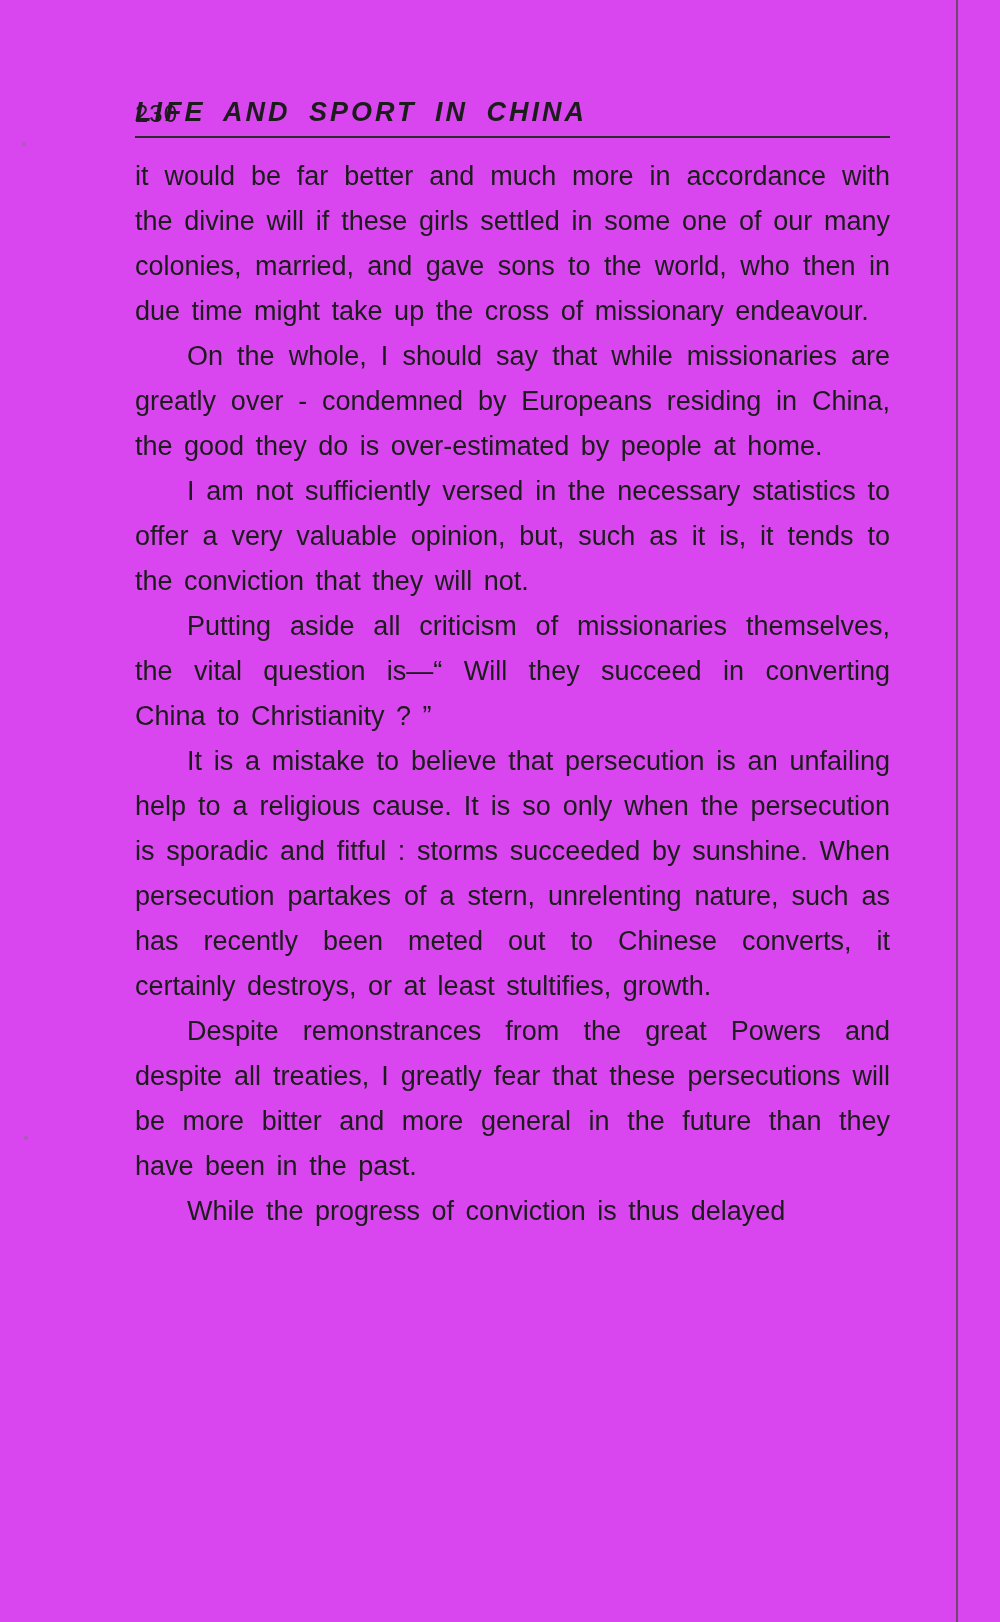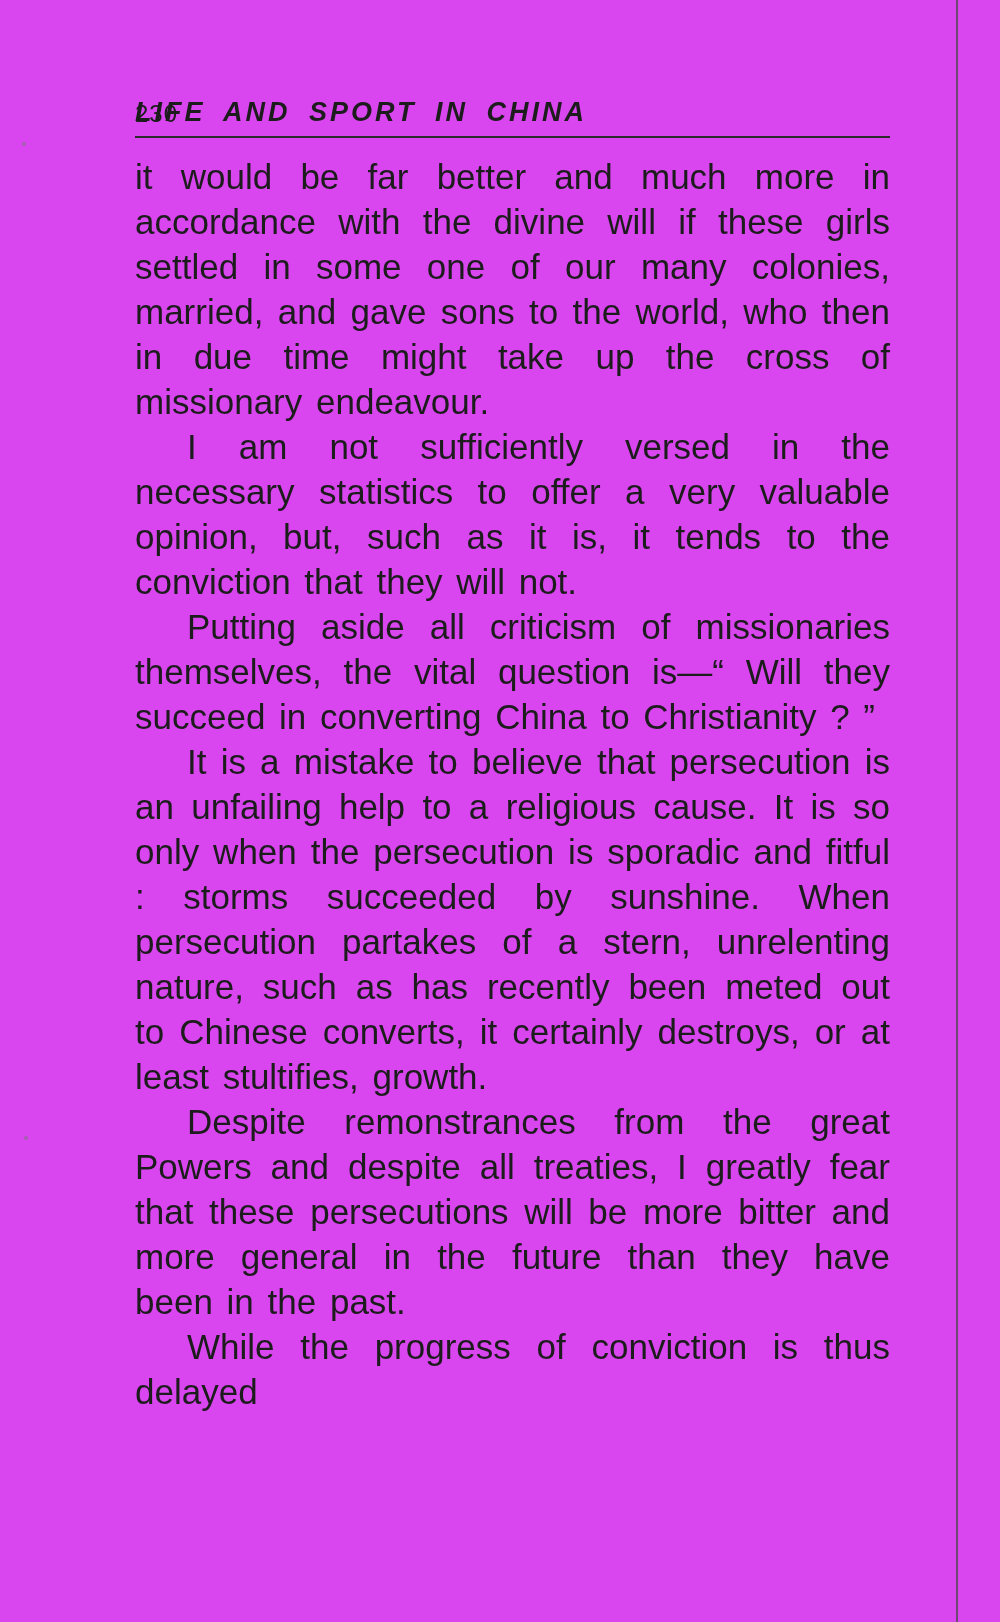--- a/index.html
+++ b/index.html
@@ -44,21 +44,21 @@
     word-spacing: 8px;
   }
   .header-rule {
     margin: 8px 110px 0 135px;
     border: none;
     border-top: 2px solid #2a2a2a;
     height: 0;
   }
   .text-block {
     margin: 16px 110px 0 135px;
-    font-size: 35px;
+    font-size: 27px;
     line-height: 45px;
     text-align: justify;
     word-spacing: 4px;
   }
   .text-block p {
     margin: 0;
     text-indent: 52px;
   }
   .text-block p.no-indent {
     text-indent: 0;
@@ -90,20 +90,21 @@
 
   <div class="header">
     <span class="page-num">230</span>
     <span class="running-title">LIFE AND SPORT IN CHINA</span>
   </div>
 
   <hr class="header-rule">
 
   <div class="text-block">
     <p class="no-indent">it would be far better and much more in accordance with the divine will if these girls settled in some one of our many colonies, married, and gave sons to the world, who then in due time might take up the cross of missionary endeavour.</p>
+    <p>On the whole, I should say that while missionaries are greatly over - condemned by Europeans residing in China, the good they do is over-estimated by people at home.</p>
     <p>I am not sufficiently versed in the necessary statistics to offer a very valuable opinion, but, such as it is, it tends to the conviction that they will not.</p>
     <p>Putting aside all criticism of missionaries themselves, the vital question is—“ Will they succeed in converting China to Christianity ? ”</p>
     <p>It is a mistake to believe that persecution is an unfailing help to a religious cause.  It is so only when the persecution is sporadic and fitful : storms succeeded by sunshine.  When persecution partakes of a stern, unrelenting nature, such as has recently been meted out to Chinese converts, it certainly destroys, or at least stultifies, growth.</p>
     <p>Despite remonstrances from the great Powers and despite all treaties, I greatly fear that these persecutions will be more bitter and more general in the future than they have been in the past.</p>
     <p>While the progress of conviction is thus delayed</p>
   </div>
 
   <div class="scan-edge-line"></div>
   <div class="speck speck-1"></div>
   <div class="speck speck-2"></div>

